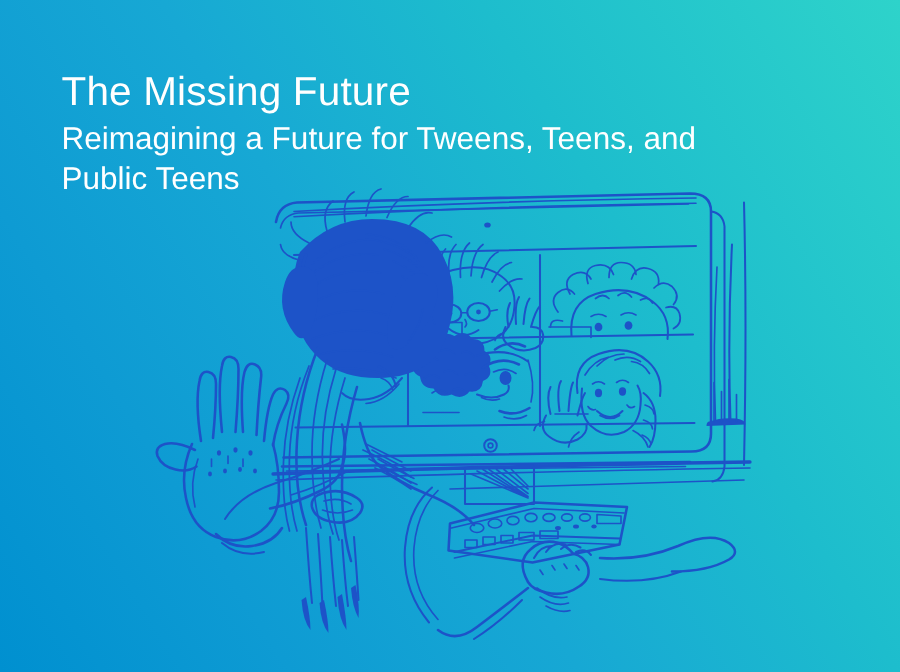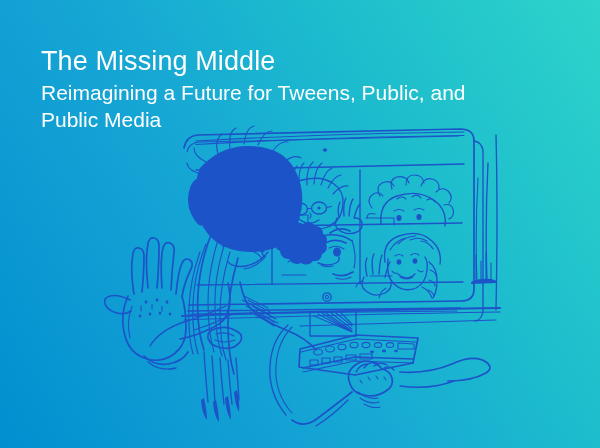--- a/index.html
+++ b/index.html
@@ -333,17 +333,17 @@
         <path class="ink w17" d="M144 356 q10 10 24 8 q14-2 20-12"></path>
         <path class="ink w13" d="M148 362 q12 10 28 6"></path>
       </g>
 
     </g>
 
   </svg>
   </div>
 
   <div id="text-block">
-    <h1 id="title">The Missing Middle</h1>
-    <p id="subtitle">Reimagining a Future for Tweens, Public, and Public Media</p>
+    <h1 id="title">The Missing Future</h1>
+    <p id="subtitle">Reimagining a Future for Tweens, Teens, and Public Teens</p>
   </div>
 
 </div>
 
 </body></html>

